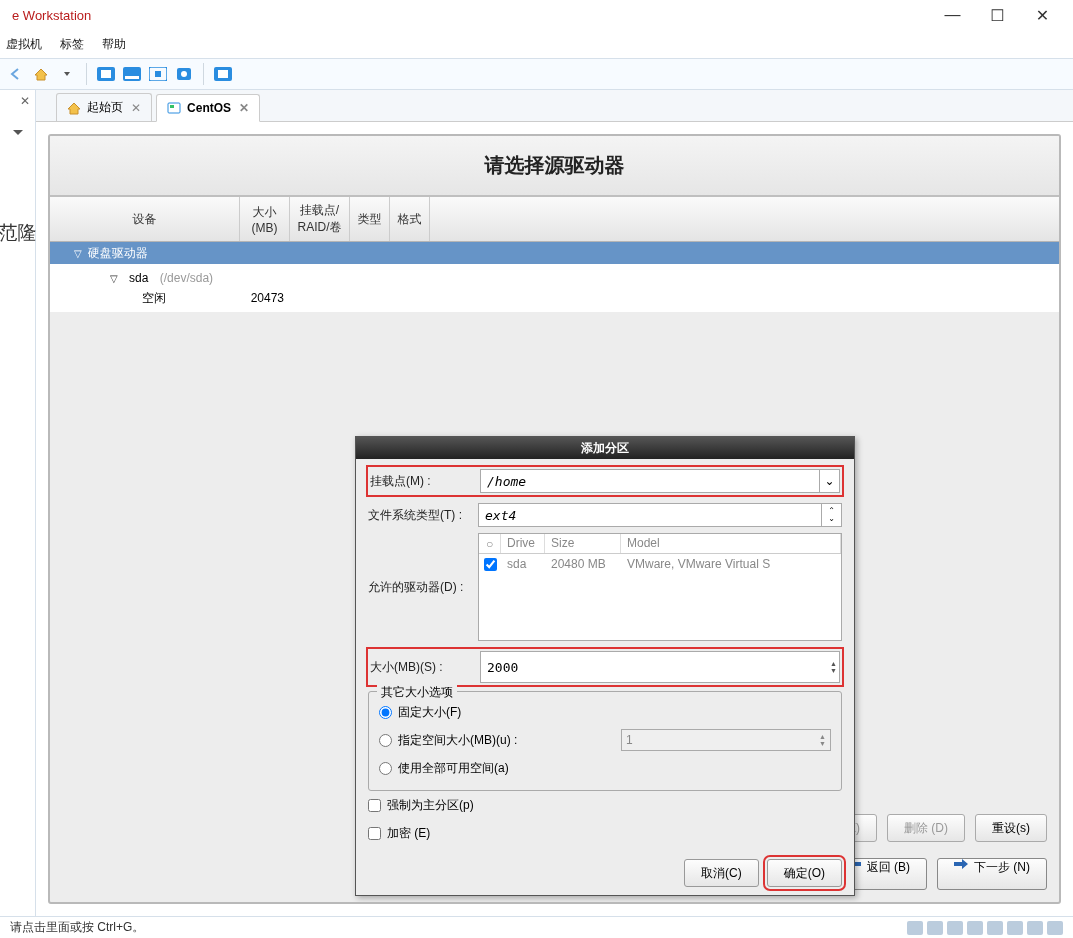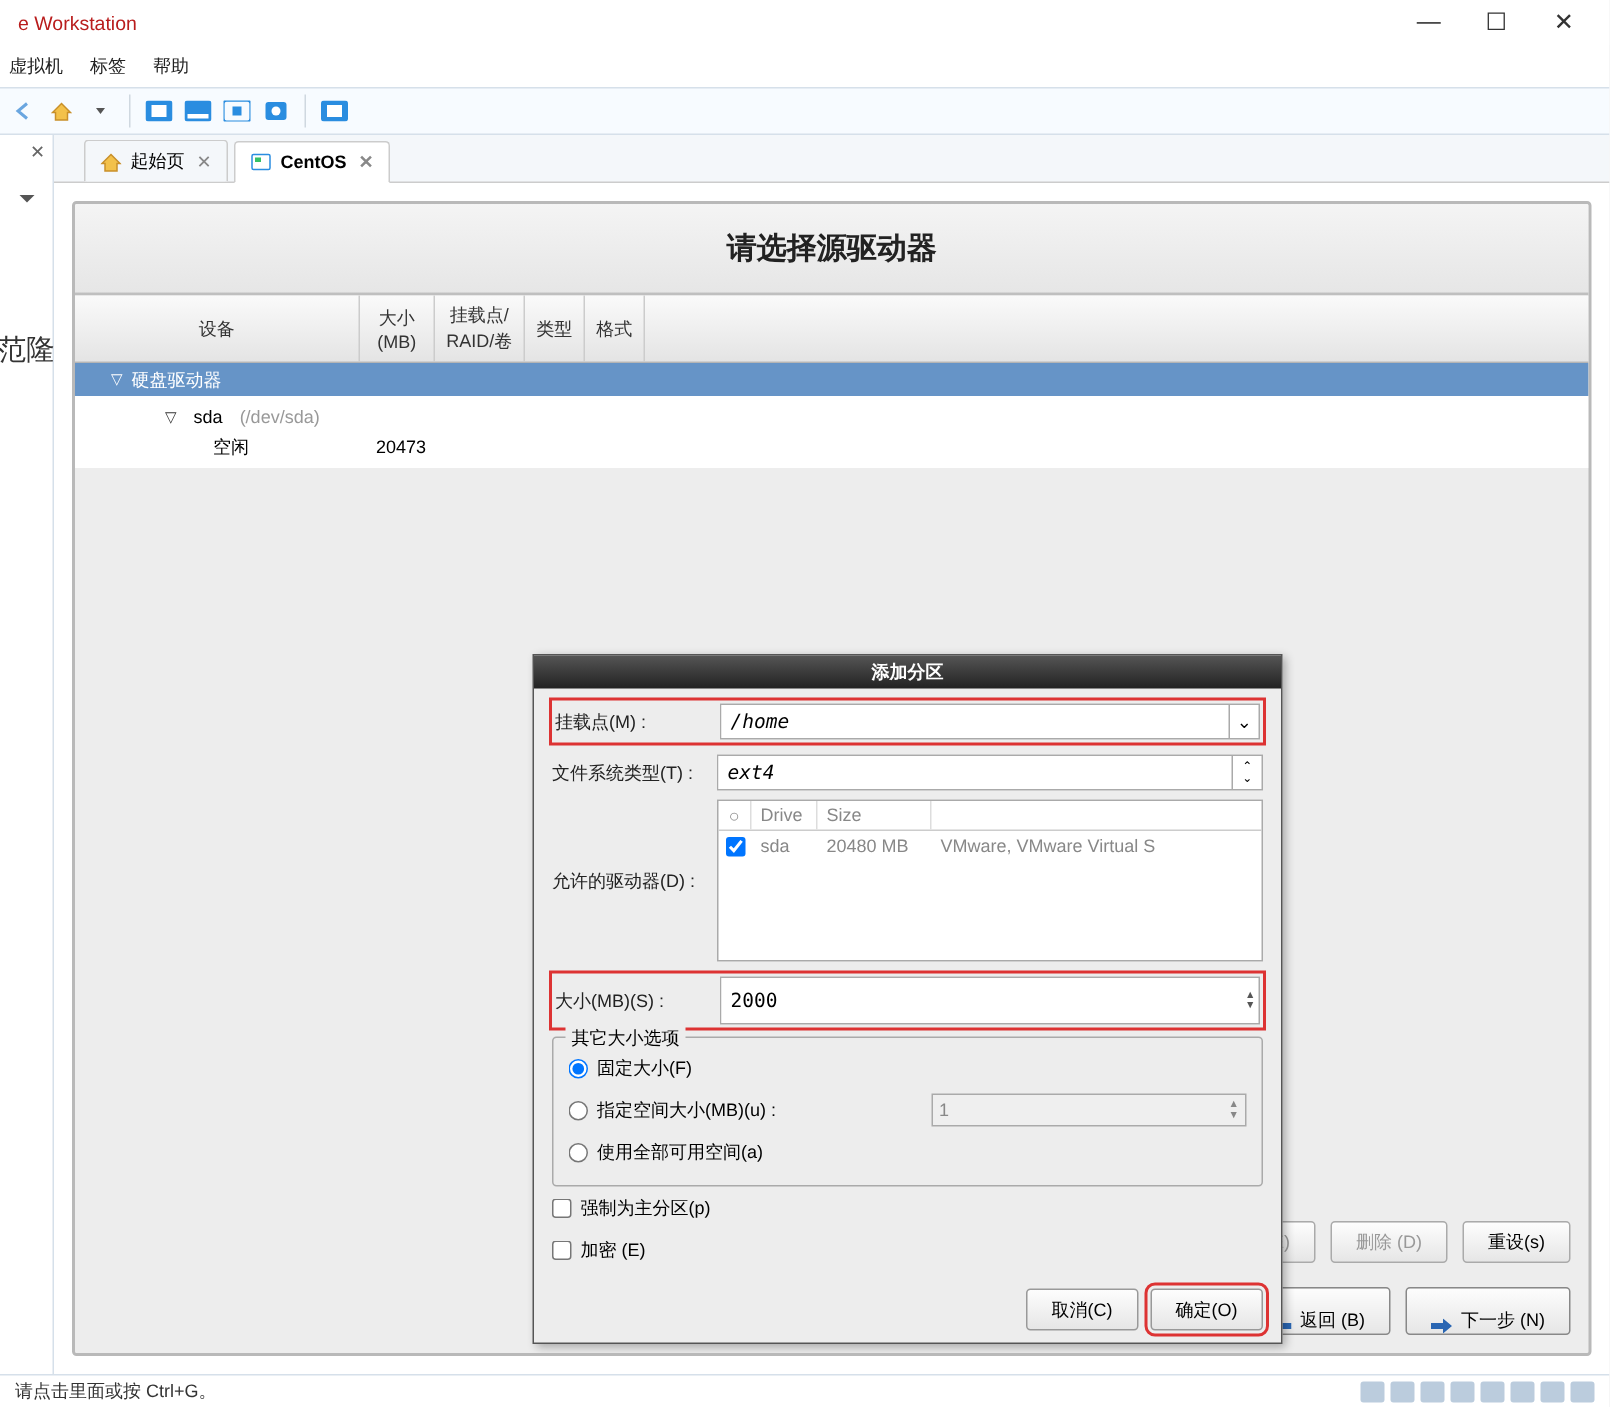--- a/index.html
+++ b/index.html
@@ -82,21 +82,21 @@
 .sizerow .spinfield2 { flex: 1; height: 32px; border: 1px solid #aaa; background: #fff; display: flex; align-items: center; }
 .sizerow .spinfield2 input { flex: 1; border: none; outline: none; padding: 0 6px; font-family: monospace; font-size: 13px; height: 100%; }
 .sizerow .spinfield2 .spinbtns { margin-right: 2px; }
 .sizerow .spinfield2 .spinbtns div { color: #555; }
 
 .dialog-actions { display: flex; justify-content: flex-end; gap: 8px; margin-top: 12px; }
 .dlgbtn { height: 28px; padding: 0 16px; border: 1px solid #999; border-radius: 3px; background: linear-gradient(#fdfdfd,#e6e6e6); cursor: pointer; display: flex; align-items: center; }
 .redbtn { outline: 2px solid #d33; outline-offset: 2px; }
 
 .bottombar { position: absolute; bottom: 12px; right: 12px; display: flex; gap: 10px; }
-.navbtn { height: 32px; padding: 0 16px; border: 1px solid #888; border-radius: 3px; background: linear-gradient(#fdfdfd,#e6e6e6); cursor: pointer; display: flex; align-items: flex-end; gap: 6px; }
+.navbtn { height: 32px; padding: 0 16px; border: 1px solid #888; border-radius: 3px; background: linear-gradient(#fdfdfd,#e6e6e6); cursor: pointer; display: flex; align-items: flex-start; gap: 6px; }
 .actionbar { position: absolute; bottom: 60px; right: 12px; display: flex; gap: 10px; }
 .actbtn { height: 28px; padding: 0 16px; border: 1px solid #aaa; border-radius: 3px; background: linear-gradient(#fdfdfd,#e6e6e6); cursor: pointer; display: flex; align-items: center; }
 .actbtn.disabled { color: #999; }
 
 .statusbar { height: 22px; border-top: 1px solid #d6e0ea; display: flex; align-items: center; padding: 0 10px; color: #333; justify-content: space-between; }
 .statusicons { display: flex; gap: 4px; }
 .statusicons div { width: 16px; height: 14px; background: #bcd; border-radius: 2px; }
 
 .smallarrow { font-size: 10px; color: #333; }
 </style>
@@ -275,20 +275,21 @@
               </div>
             </div>
 
             <div class="formrow" style="align-items:center;">
               <div class="formlabel">允许的驱动器(D) :</div>
               <div class="drivebox">
                 <div class="drivehead">
                   <div class="dc1">○</div>
                   <div class="dc2">Drive</div>
                   <div class="dc3">Size</div>
+                  <div class="dc4">Model</div>
                 </div>
                 <div class="driverow">
                   <div class="dc1">
                       <input type="checkbox" checked="" style="">
                     </div>
                   <div class="dc2">sda</div>
                   <div class="dc3">20480 MB</div>
                   <div class="dc4">VMware, VMware Virtual S</div>
                 </div>
               </div>

